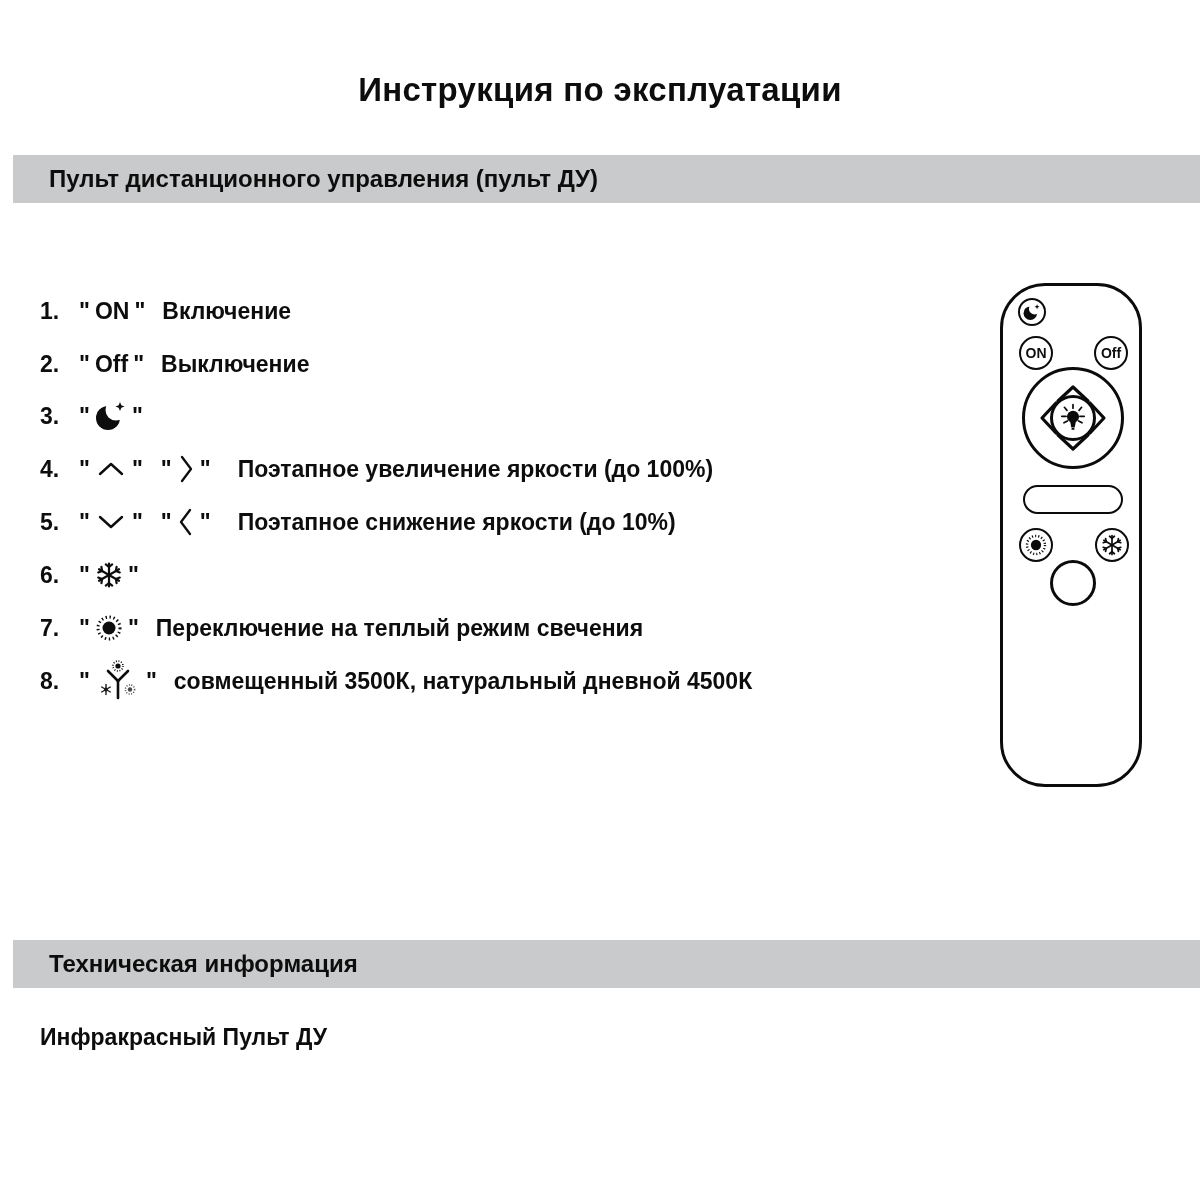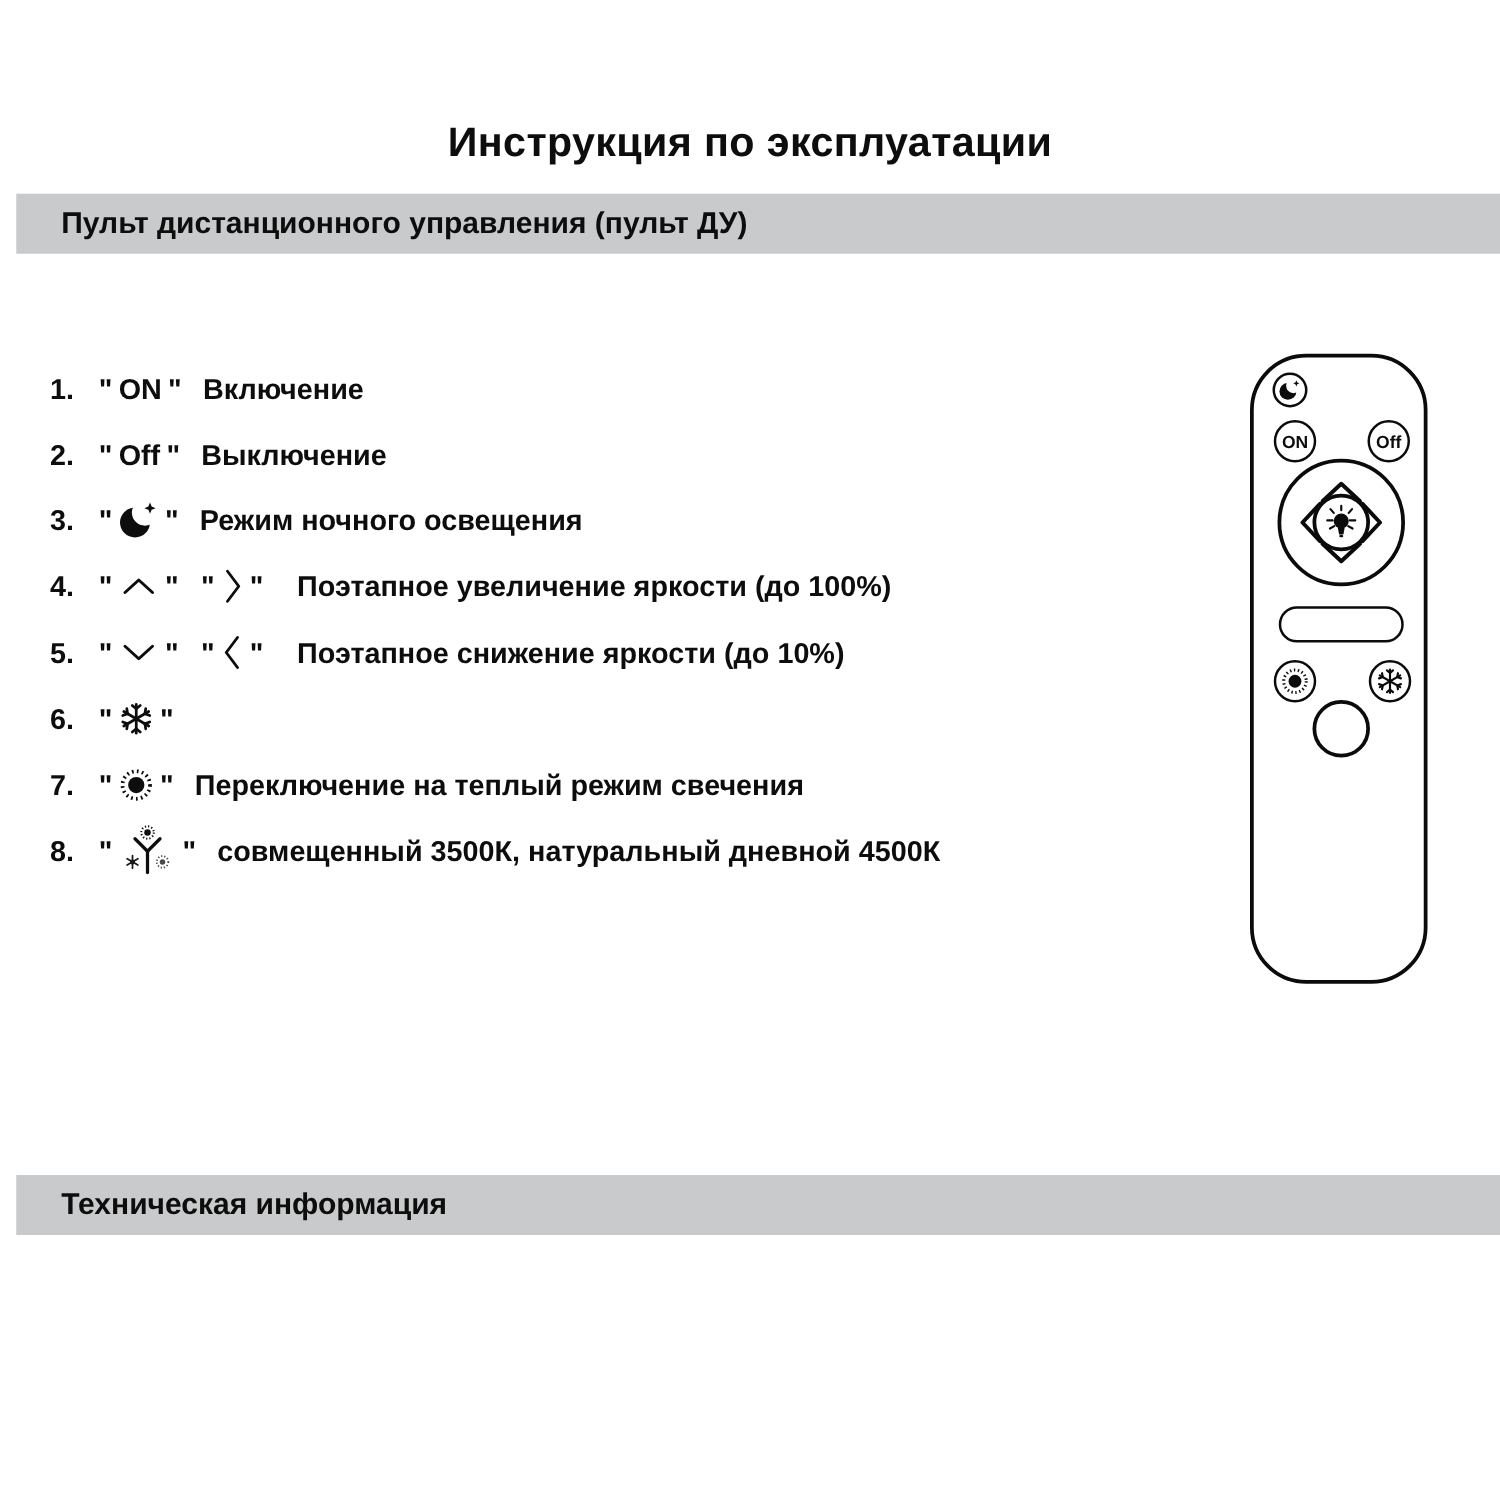--- a/index.html
+++ b/index.html
@@ -3,21 +3,21 @@
 <meta charset="utf-8">
 <style>
   html,body { margin:0; padding:0; background:#fff; }
   .page {
     position:relative; width:1200px; height:1200px; background:#ffffff;
     font-family:"Liberation Sans", sans-serif; font-weight:700; color:#0d0d0d;
     overflow:hidden;
   }
   .title {
     position:absolute; top:71px; left:0; width:100%;
-    text-align:center; font-size:33px; letter-spacing:.3px;margin-top:24px;
+    text-align:center; font-size:33px; letter-spacing:.3px;
   }
   .section-bar {
     position:absolute; left:13px; right:0; height:48px; background:#c9cacb;
     display:flex; align-items:center; padding-left:36px; box-sizing:border-box;
     font-size:24px;
   }
   .bar-remote { top:155px; }
   .bar-tech   { top:940px; }
 
   .list-row {
@@ -99,21 +99,20 @@
     <span class="num">3.</span>
     <span class="q">"</span>
     <span class="icn">
       <svg width="32" height="32" viewBox="0 0 32 32">
         <circle cx="13" cy="18" r="12" fill="#0d0d0d"></circle>
         <circle cx="21" cy="10" r="10.5" fill="#ffffff"></circle>
         <path d="M25 2 L26.3 5.2 L29.5 6.5 L26.3 7.8 L25 11 L23.7 7.8 L20.5 6.5 L23.7 5.2 Z" fill="#0d0d0d"></path>
       </svg>
     </span>
     <span class="q">"</span>
-    <span class="txt">Режим ночного освещения</span>
   </div>
 
   <div class="list-row" style="top:447px">
     <span class="num">4.</span>
     <span class="grp">
       <span class="q">"</span>
       <span class="icn">
         <svg width="32" height="20" viewBox="0 0 32 20">
           <polyline points="5,15 16,5 27,15" fill="none" stroke="#0d0d0d" stroke-width="2.4" stroke-linecap="round" stroke-linejoin="round"></polyline>
         </svg>
@@ -330,14 +329,15 @@
     </div>
 
     <div class="rc-btn rc-extra"></div>
 
   </div>
 
   <div class="section-bar bar-tech">
     <span>Техническая информация</span>
   </div>
 
+  <div class="tech-line" style="top:1024px">Инфракрасный Пульт ДУ</div>
 
 </div>
 
 </body></html>

